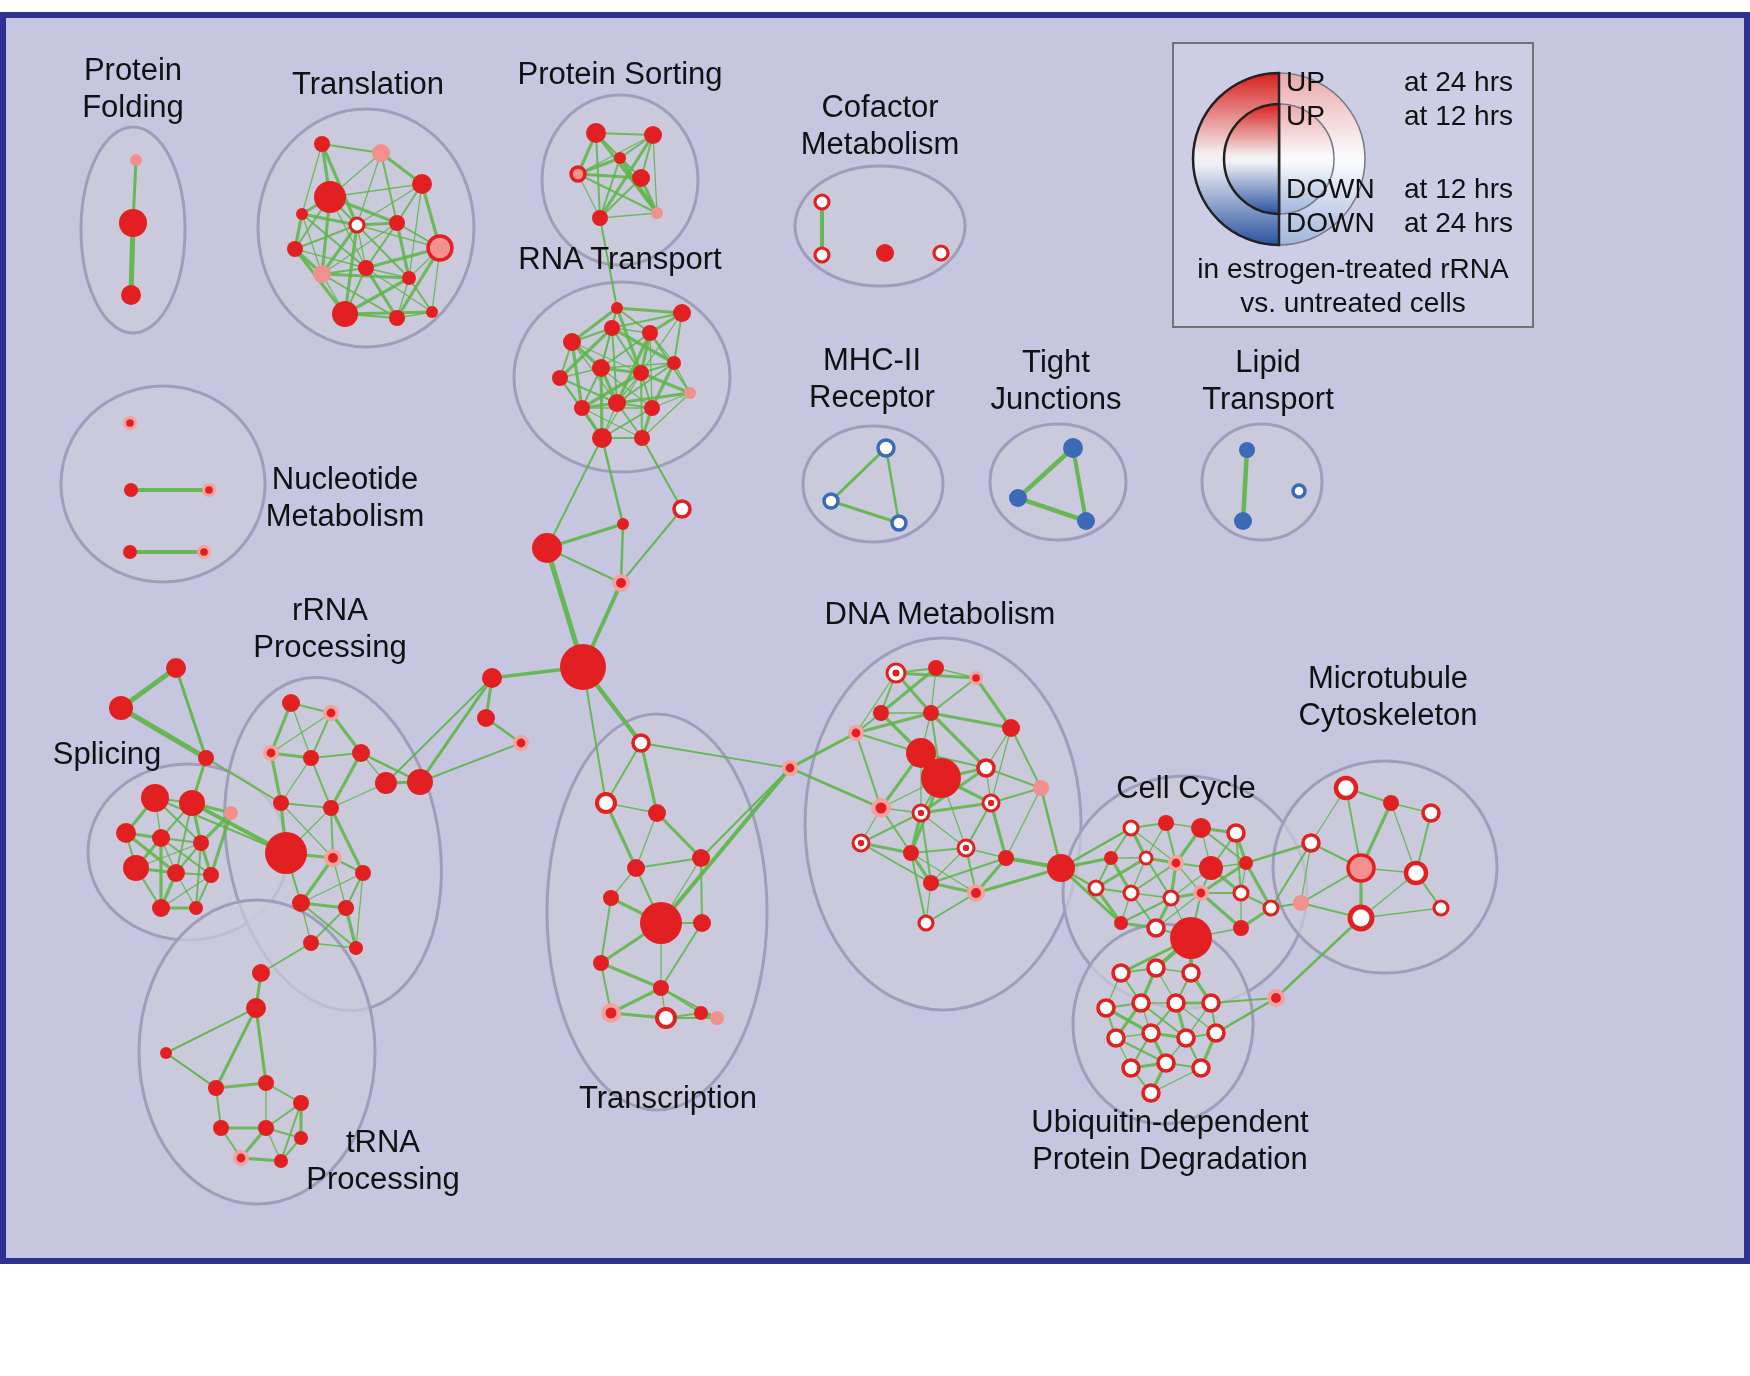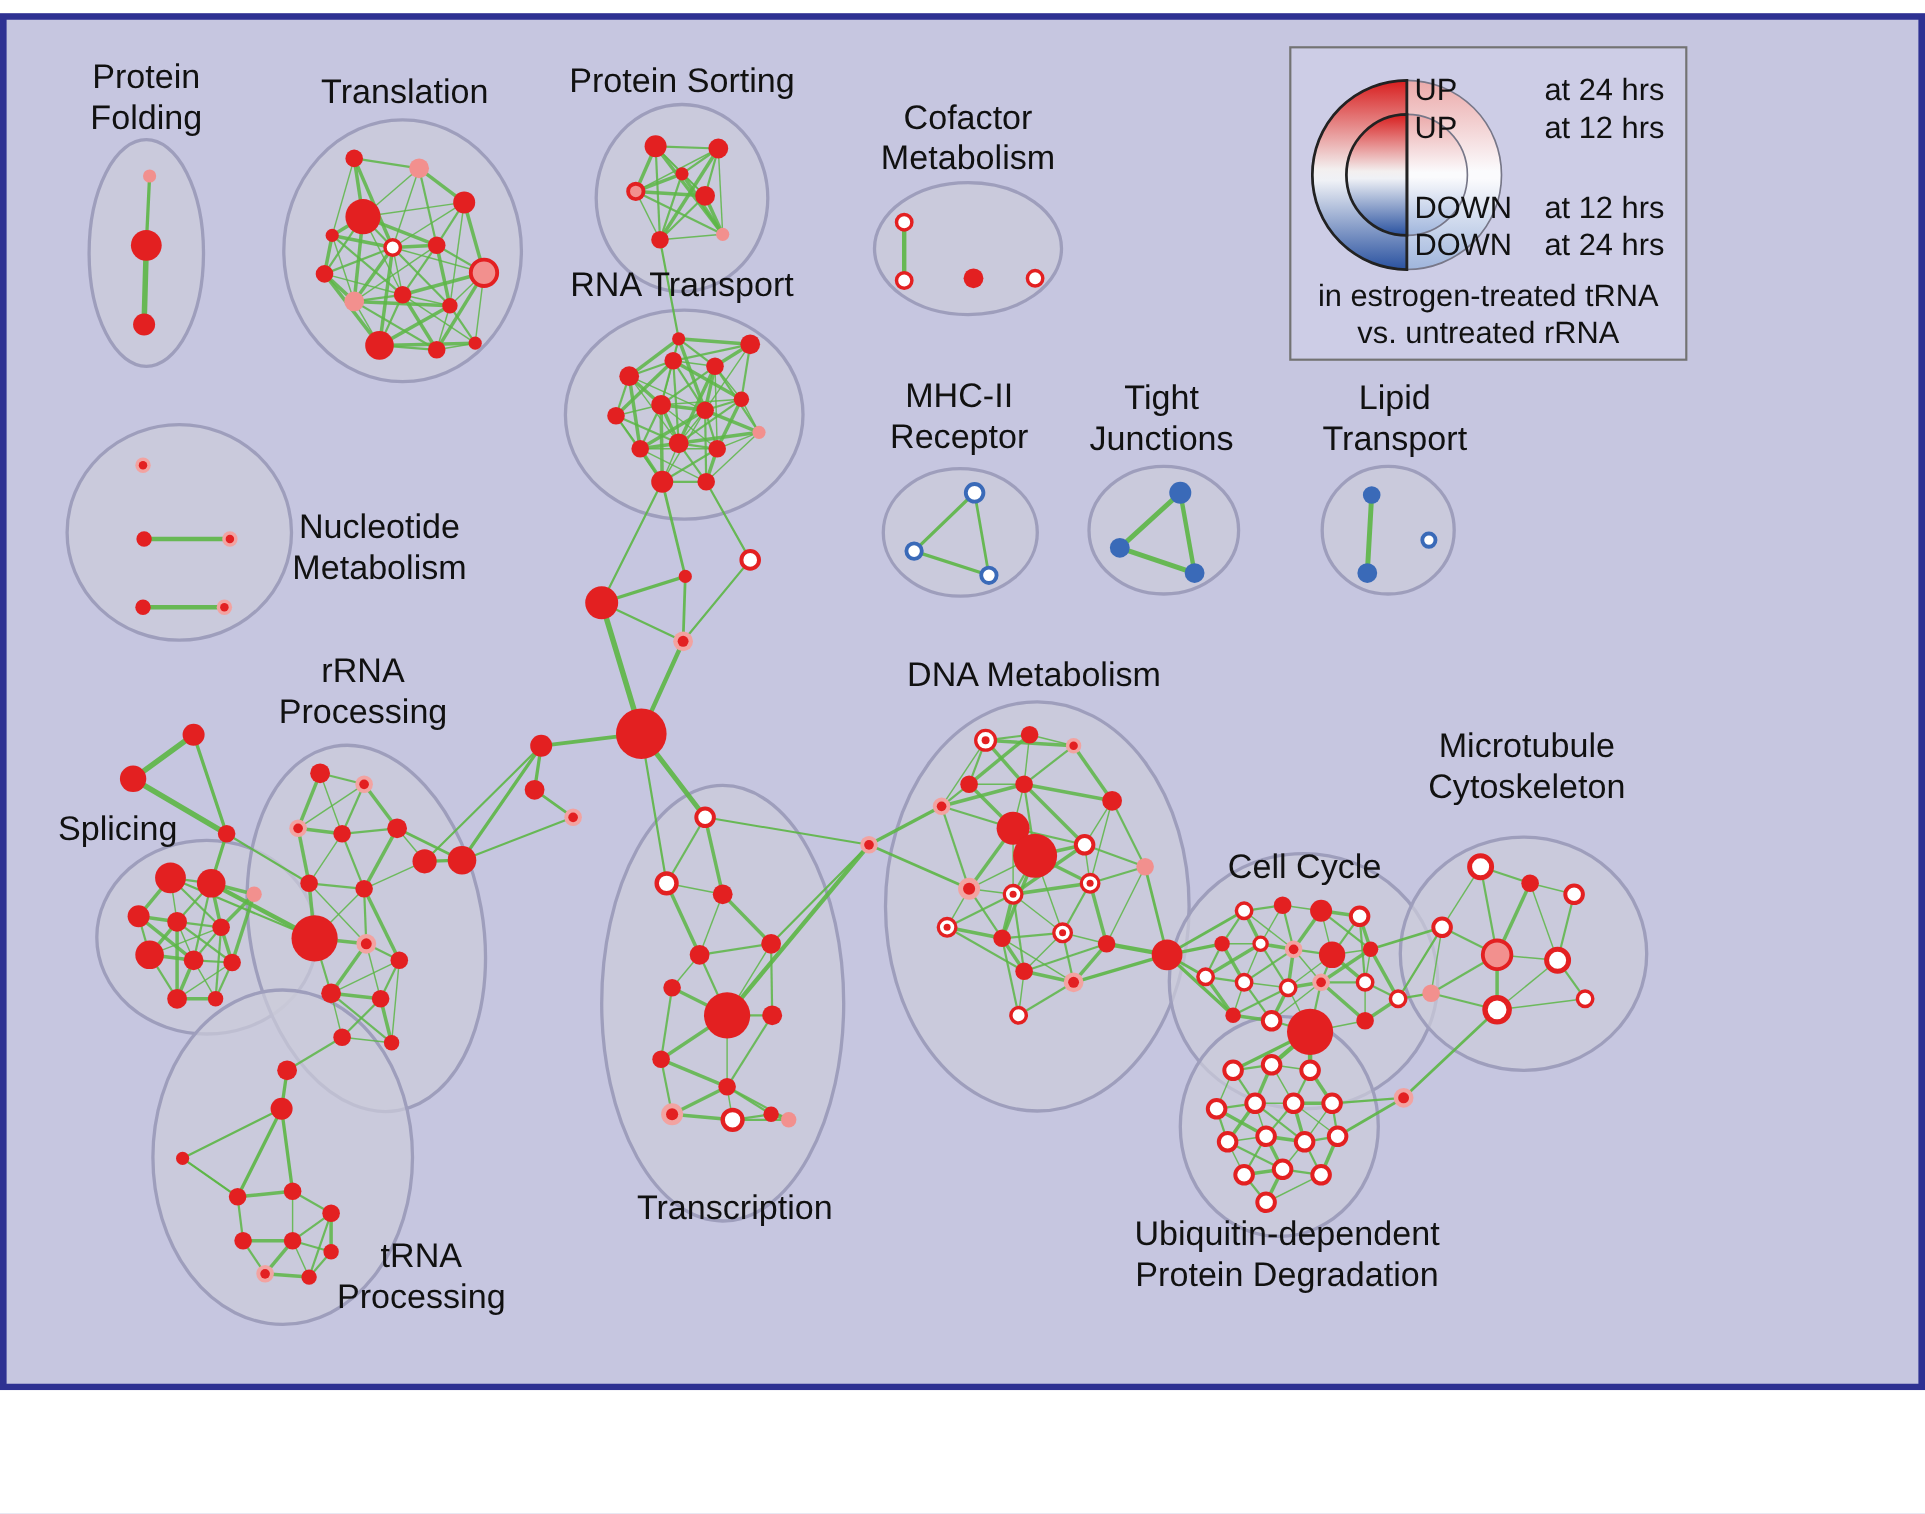--- a/index.html
+++ b/index.html
@@ -1177,17 +1177,17 @@
       <span class="time">at 12 hrs</span>
     </div>
     <div class="lrow" style="top:129px">
       <span class="dir">DOWN</span>
       <span class="time">at 12 hrs</span>
     </div>
     <div class="lrow" style="top:163px">
       <span class="dir">DOWN</span>
       <span class="time">at 24 hrs</span>
     </div>
-    <div class="lcap" style="top:209px">in estrogen-treated tRNA</div>
-    <div class="lcap" style="top:243px">vs. untreated rRNA</div>
+    <div class="lcap" style="top:209px">in estrogen-treated rRNA</div>
+    <div class="lcap" style="top:243px">vs. untreated cells</div>
   </div>
 
 </div>
 
 </body></html>

